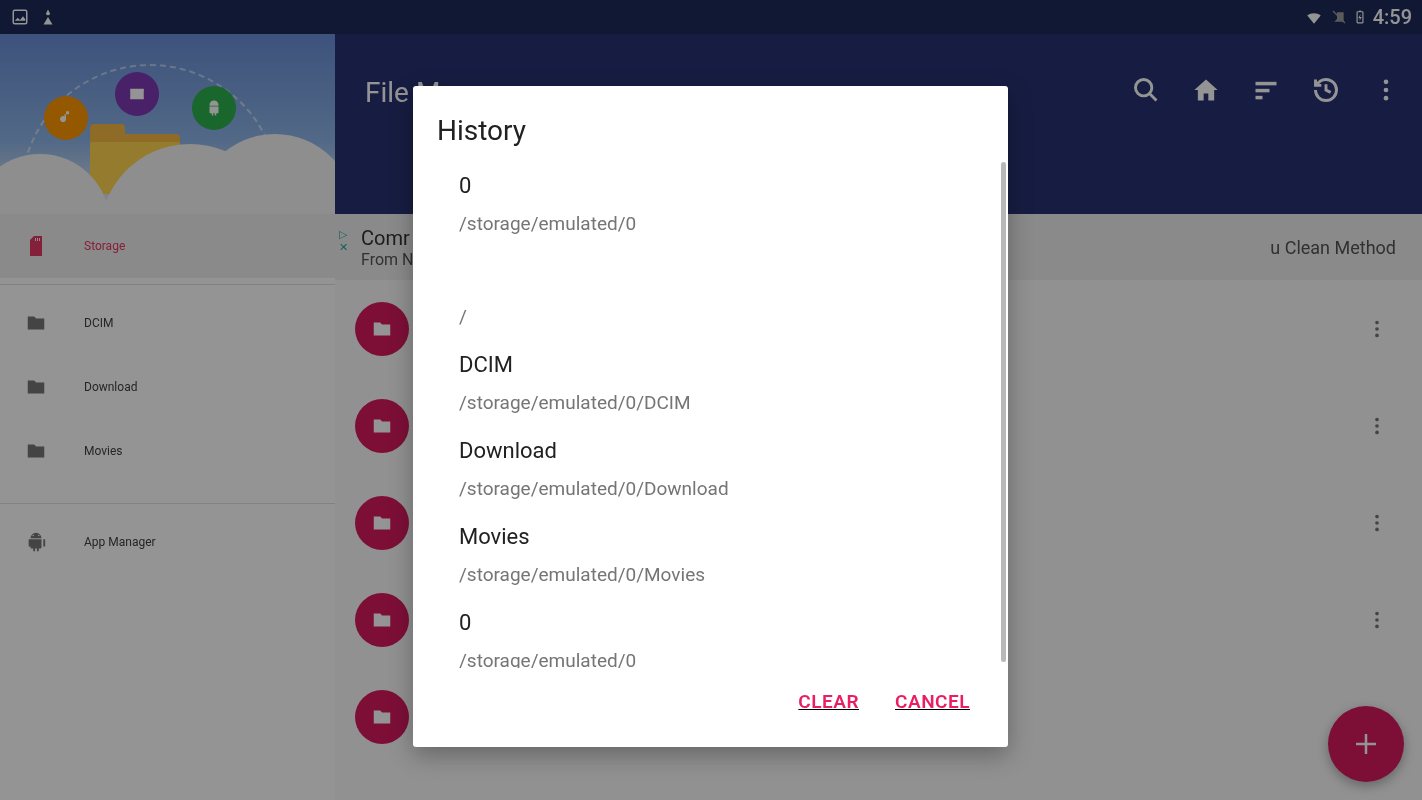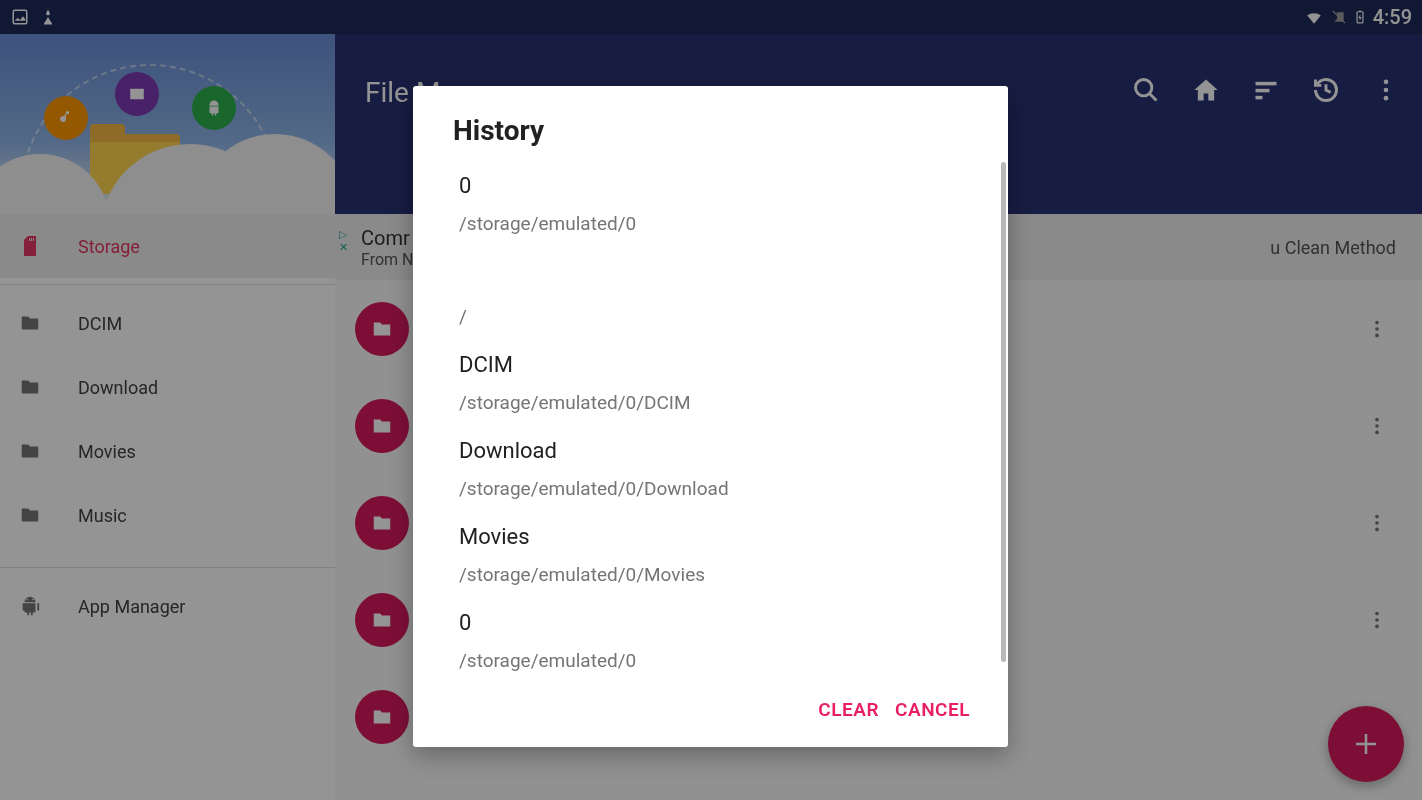--- a/index.html
+++ b/index.html
@@ -26,21 +26,21 @@
 .folder-front { position: absolute; width: 90px; height: 52px; background: #ffd54f; border-radius: 2px; top: 18px; }
 
 .bubble { position: absolute; border-radius: 50%; display: flex; align-items: center; justify-content: center; color: #fff; }
 .b-red { width: 48px; height: 48px; background: #e53950; left: 8px; top: 125px; }
 .b-orange { width: 44px; height: 44px; background: #ff9800; left: 44px; top: 62px; }
 .b-purple { width: 44px; height: 44px; background: #7e3ab5; left: 115px; top: 38px; }
 .b-green { width: 44px; height: 44px; background: #2bb24c; left: 192px; top: 52px; }
 .b-dark { width: 44px; height: 44px; background: #37474f; left: 232px; top: 115px; }
 .orbit { position: absolute; width: 260px; height: 260px; border: 2px dashed rgba(255,255,255,0.5); border-radius: 50%; left: 20px; top: 30px; }
 
-.sidebar-item { height: 64px; display: flex; align-items: center; padding-left: 16px; gap: 34px; font-size: 18px; color: #424242; cursor: pointer; }
+.sidebar-item { height: 64px; display: flex; align-items: center; padding-left: 22px; gap: 34px; font-size: 12px; color: #424242; cursor: pointer; }
 .sidebar-item.active { background: #eeeeee; color: #e53765; }
 .sidebar-item .icon { width: 28px; height: 28px; display: flex; align-items: center; justify-content: center; }
 .sidebar-divider { height: 1px; background: #e0e0e0; margin: 6px 0; }
 
 .content { flex: 1; display: flex; flex-direction: column; position: relative; }
 .app-bar { height: 180px; background: #283272; color: #fff; display: flex; align-items: flex-start; padding: 20px 20px 0 30px; }
 .app-title { font-size: 28px; font-weight: 400; flex: 1; padding-top: 22px; }
 .app-actions { display: flex; gap: 30px; padding-top: 22px; }
 .app-action { width: 30px; height: 30px; cursor: pointer; color: #fff; }
 
@@ -54,27 +54,27 @@
 .file-bubble { width: 54px; height: 54px; background: #d81b60; border-radius: 50%; display: flex; align-items: center; justify-content: center; color: #fff; flex-shrink: 0; }
 .file-info { flex: 1; margin-left: 22px; display: flex; flex-direction: column; }
 .file-name { font-size: 22px; color: #212121; }
 .file-date { font-size: 15px; color: #9e9e9e; margin-top: 2px; }
 .file-more { color: #757575; padding: 8px; cursor: pointer; }
 
 .fab { position: absolute; right: 18px; bottom: 18px; width: 76px; height: 76px; background: #d81b60; border-radius: 50%; display: flex; align-items: center; justify-content: center; color: #fff; font-size: 36px; box-shadow: 0 4px 12px rgba(0,0,0,0.3); cursor: pointer; z-index: 5; }
 
 .scrim { position: absolute; inset: 0; background: rgba(0,0,0,0.42); z-index: 10; }
 .dialog { position: absolute; left: 413px; top: 86px; width: 595px; height: 661px; background: #fff; border-radius: 3px; z-index: 20; display: flex; flex-direction: column; box-shadow: 0 8px 24px rgba(0,0,0,0.3); }
-.dialog-title { padding: 28px 40px 18px; font-size: 28px; font-weight: 700; color: #212121; }
+.dialog-title { padding: 28px 24px 18px; font-size: 28px; font-weight: 400; color: #212121; }
 .dialog-body { flex: 1; overflow-y: auto; padding: 0 32px 0 46px; }
 .history-item { padding: 8px 0 16px; cursor: pointer; }
 .history-name { font-size: 22px; color: #212121; }
 .history-path { font-size: 19px; color: #757575; margin-top: 14px; }
 .history-gap { height: 32px; }
-.dialog-actions { display: flex; justify-content: flex-end; padding: 12px 30px 16px; }
+.dialog-actions { display: flex; justify-content: flex-end; gap: 20px; padding: 12px 30px 24px; text-decoration: underline; }
 .dialog-btn { background: none; border: none; color: #e91e63; font-size: 19px; font-weight: 600; letter-spacing: 0.5px; padding: 10px 8px; cursor: pointer; }
 
 .scroll-indicator { position: absolute; right: 2px; top: 76px; width: 5px; height: 500px; background: rgba(0,0,0,0.28); border-radius: 3px; }
 
 svg { display: block; }
 </style>
 </head>
 <body>
 
 <div class="status-bar">
@@ -180,28 +180,20 @@
       <span>Download</span>
     </div>
     <div class="sidebar-item">
       <span class="icon">
           <svg width="24" height="22" viewBox="0 0 24 24" fill="#757575">
             <path d="M3 5h7l2 2h9v12H3V5z"></path>
           </svg>
         </span>
       <span>Movies</span>
     </div>
-    <div class="sidebar-item">
-      <span class="icon">
-          <svg width="24" height="22" viewBox="0 0 24 24" fill="#757575">
-            <path d="M3 5h7l2 2h9v12H3V5z"></path>
-          </svg>
-        </span>
-      <span>Music</span>
-    </div>
     <div class="sidebar-divider" style="margin-top:20px"></div>
     <div class="sidebar-item">
       <span class="icon">
           <svg width="22" height="24" viewBox="0 0 24 24" fill="#757575">
             <path d="M6 8a6 6 0 0112 0H6zm-2 1h2v8H4V9zm16 0h2v8h-2V9zM6 9h12v9a1 1 0 01-1 1h-2v3h-2v-3h-2v3H9v-3H7a1 1 0 01-1-1V9z"></path>
             <circle cx="9" cy="5" r="0.8" fill="#fff"></circle>
             <circle cx="15" cy="5" r="0.8" fill="#fff"></circle>
           </svg>
         </span>
       <span>App Manager</span>

